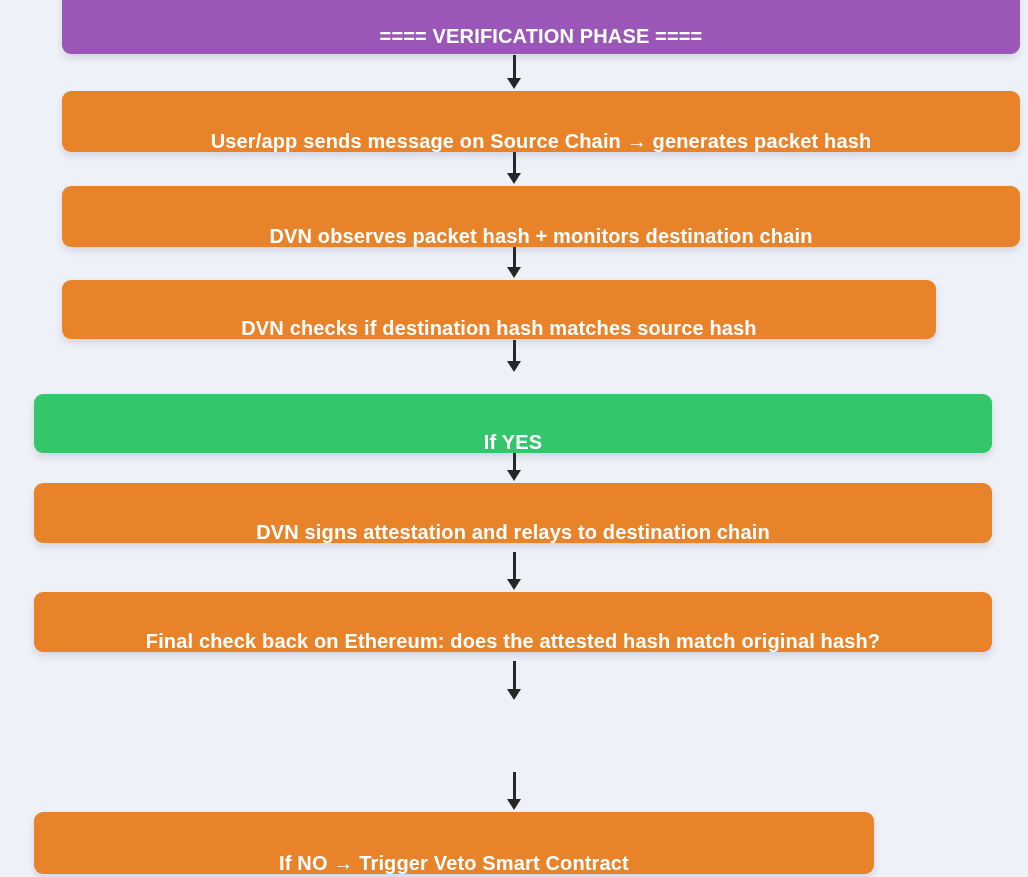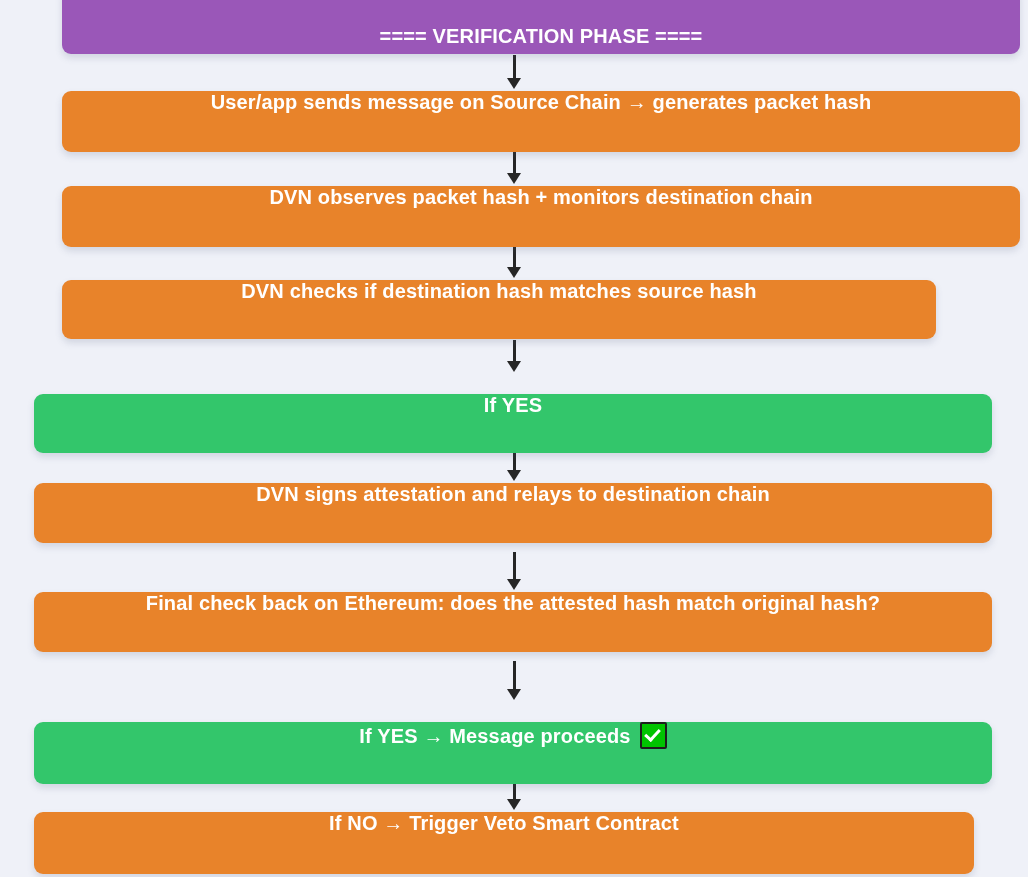--- a/index.html
+++ b/index.html
@@ -15,21 +15,21 @@
   }
   #flow {
     position: relative;
     width: 1028px;
     height: 877px;
   }
   .node {
     position: absolute;
     box-sizing: border-box;
     display: flex;
-    align-items: flex-start;
+    align-items: flex-end;
     justify-content: center;
     border-radius: 9px;
     color: #ffffff;
     font-weight: bold;
     font-size: 20px;
     letter-spacing: 0.15px;
     text-align: center;
     padding: 0 14px;
     box-shadow: 0 4px 7px rgba(80, 90, 120, 0.18);
     white-space: nowrap;
@@ -149,24 +149,18 @@
   </div>
 
   <div class="node orange" style="left:34px;top:592px;width:958px;height:60px;">
     <span class="label">Final check back on Ethereum: does the attested hash match original hash?</span>
   </div>
 
   <div class="node orange" style="left:34px;top:483px;width:958px;height:60px;">
     <span class="label">DVN signs attestation and relays to destination chain</span>
   </div>
 
-  <div class="node green" style="left:34px;top:702px;width:958px;height:62px;">
-    <span class="label">
-      <span>If YES → Message proceeds</span>
-      <span class="check-badge"></span>
-    </span>
-  </div>
 
-  <div class="node orange" style="left:34px;top:812px;width:940px;height:62px;">
+  <div class="node orange" style="left:34px;top:812px;width:840px;height:62px;">
     <span class="label">If NO → Trigger Veto Smart Contract</span>
   </div>
 
 </div>
 
 </body></html>

